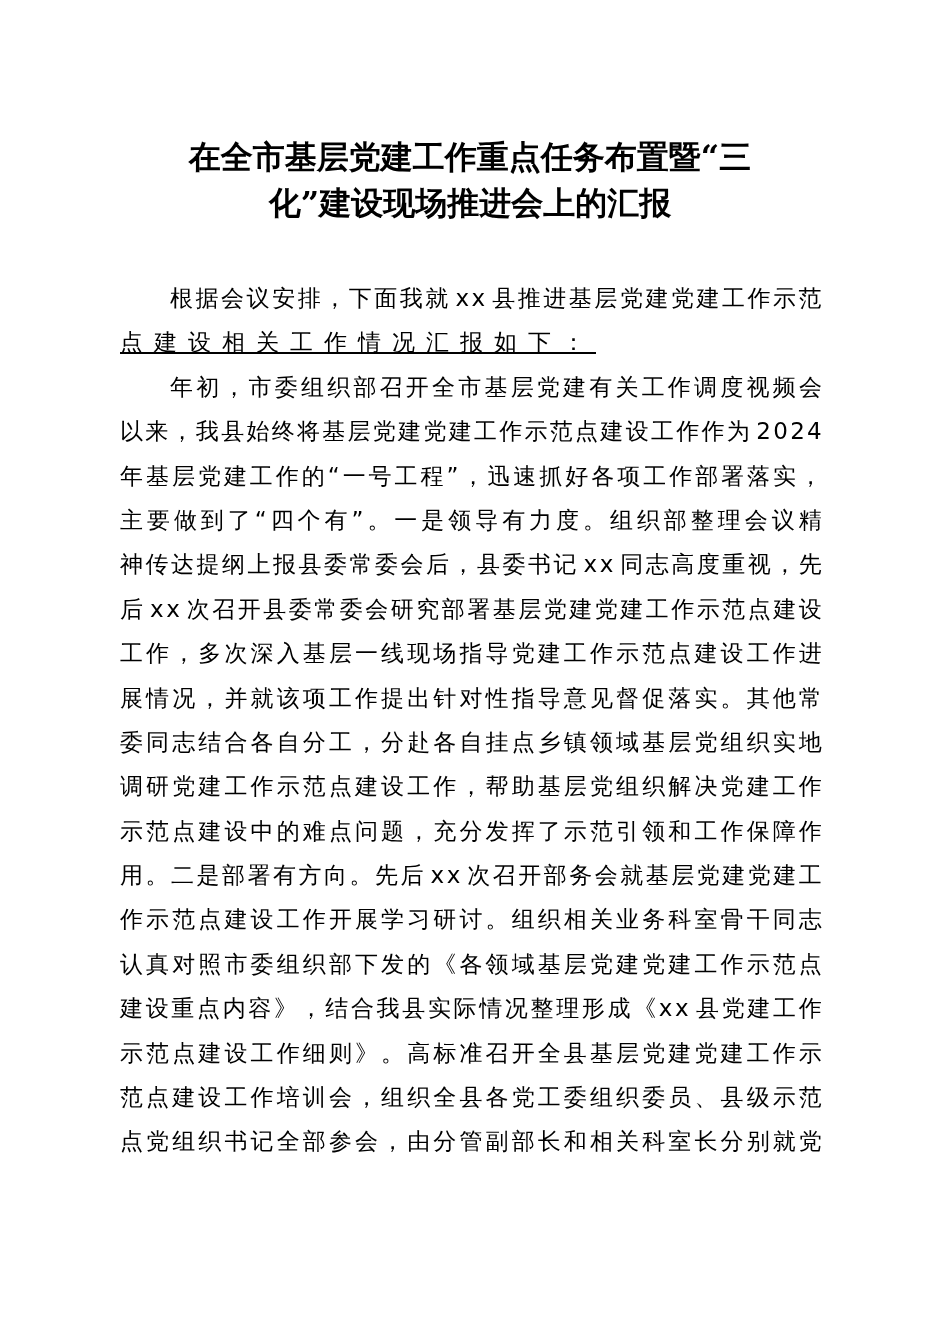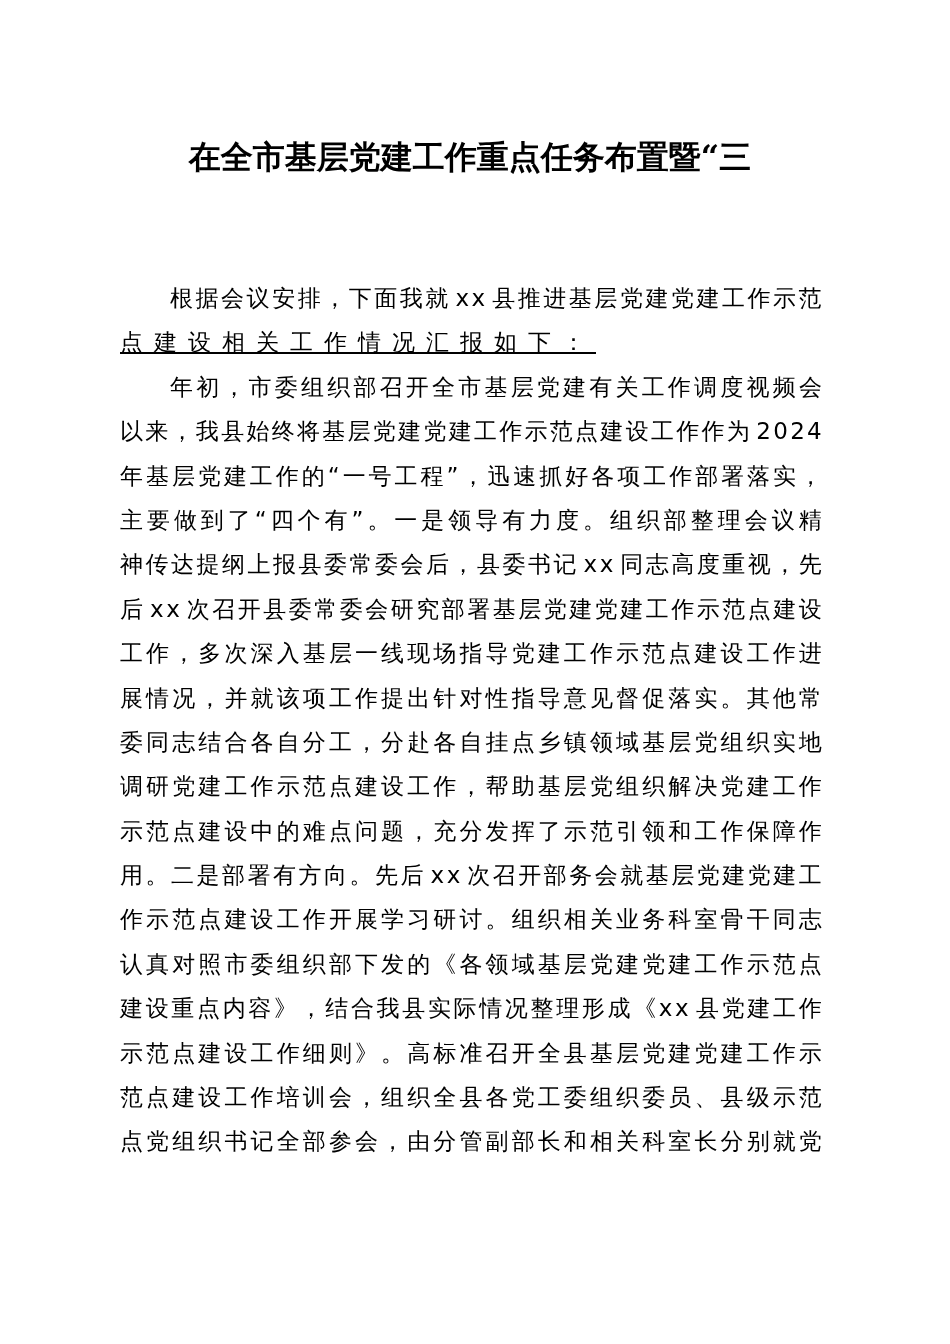--- a/index.html
+++ b/index.html
@@ -65,20 +65,21 @@
       letter-spacing: 11px;
       text-decoration: underline;
     }
   </style>
 </head>
 <body>
 
 <div class="page">
   <h1 class="title">
     <span class="tline">在全市基层党建工作重点任务布置暨“三</span>
+    <span class="tline">化”建设现场推进会上的汇报</span>
   </h1>
 
   <div class="body-text">
     <span class="line indent" style="display: flex; justify-content: space-between; align-items: center;">
         <span>根</span>
         <span>据</span>
         <span>会</span>
         <span>议</span>
         <span>安</span>
         <span>排</span>

